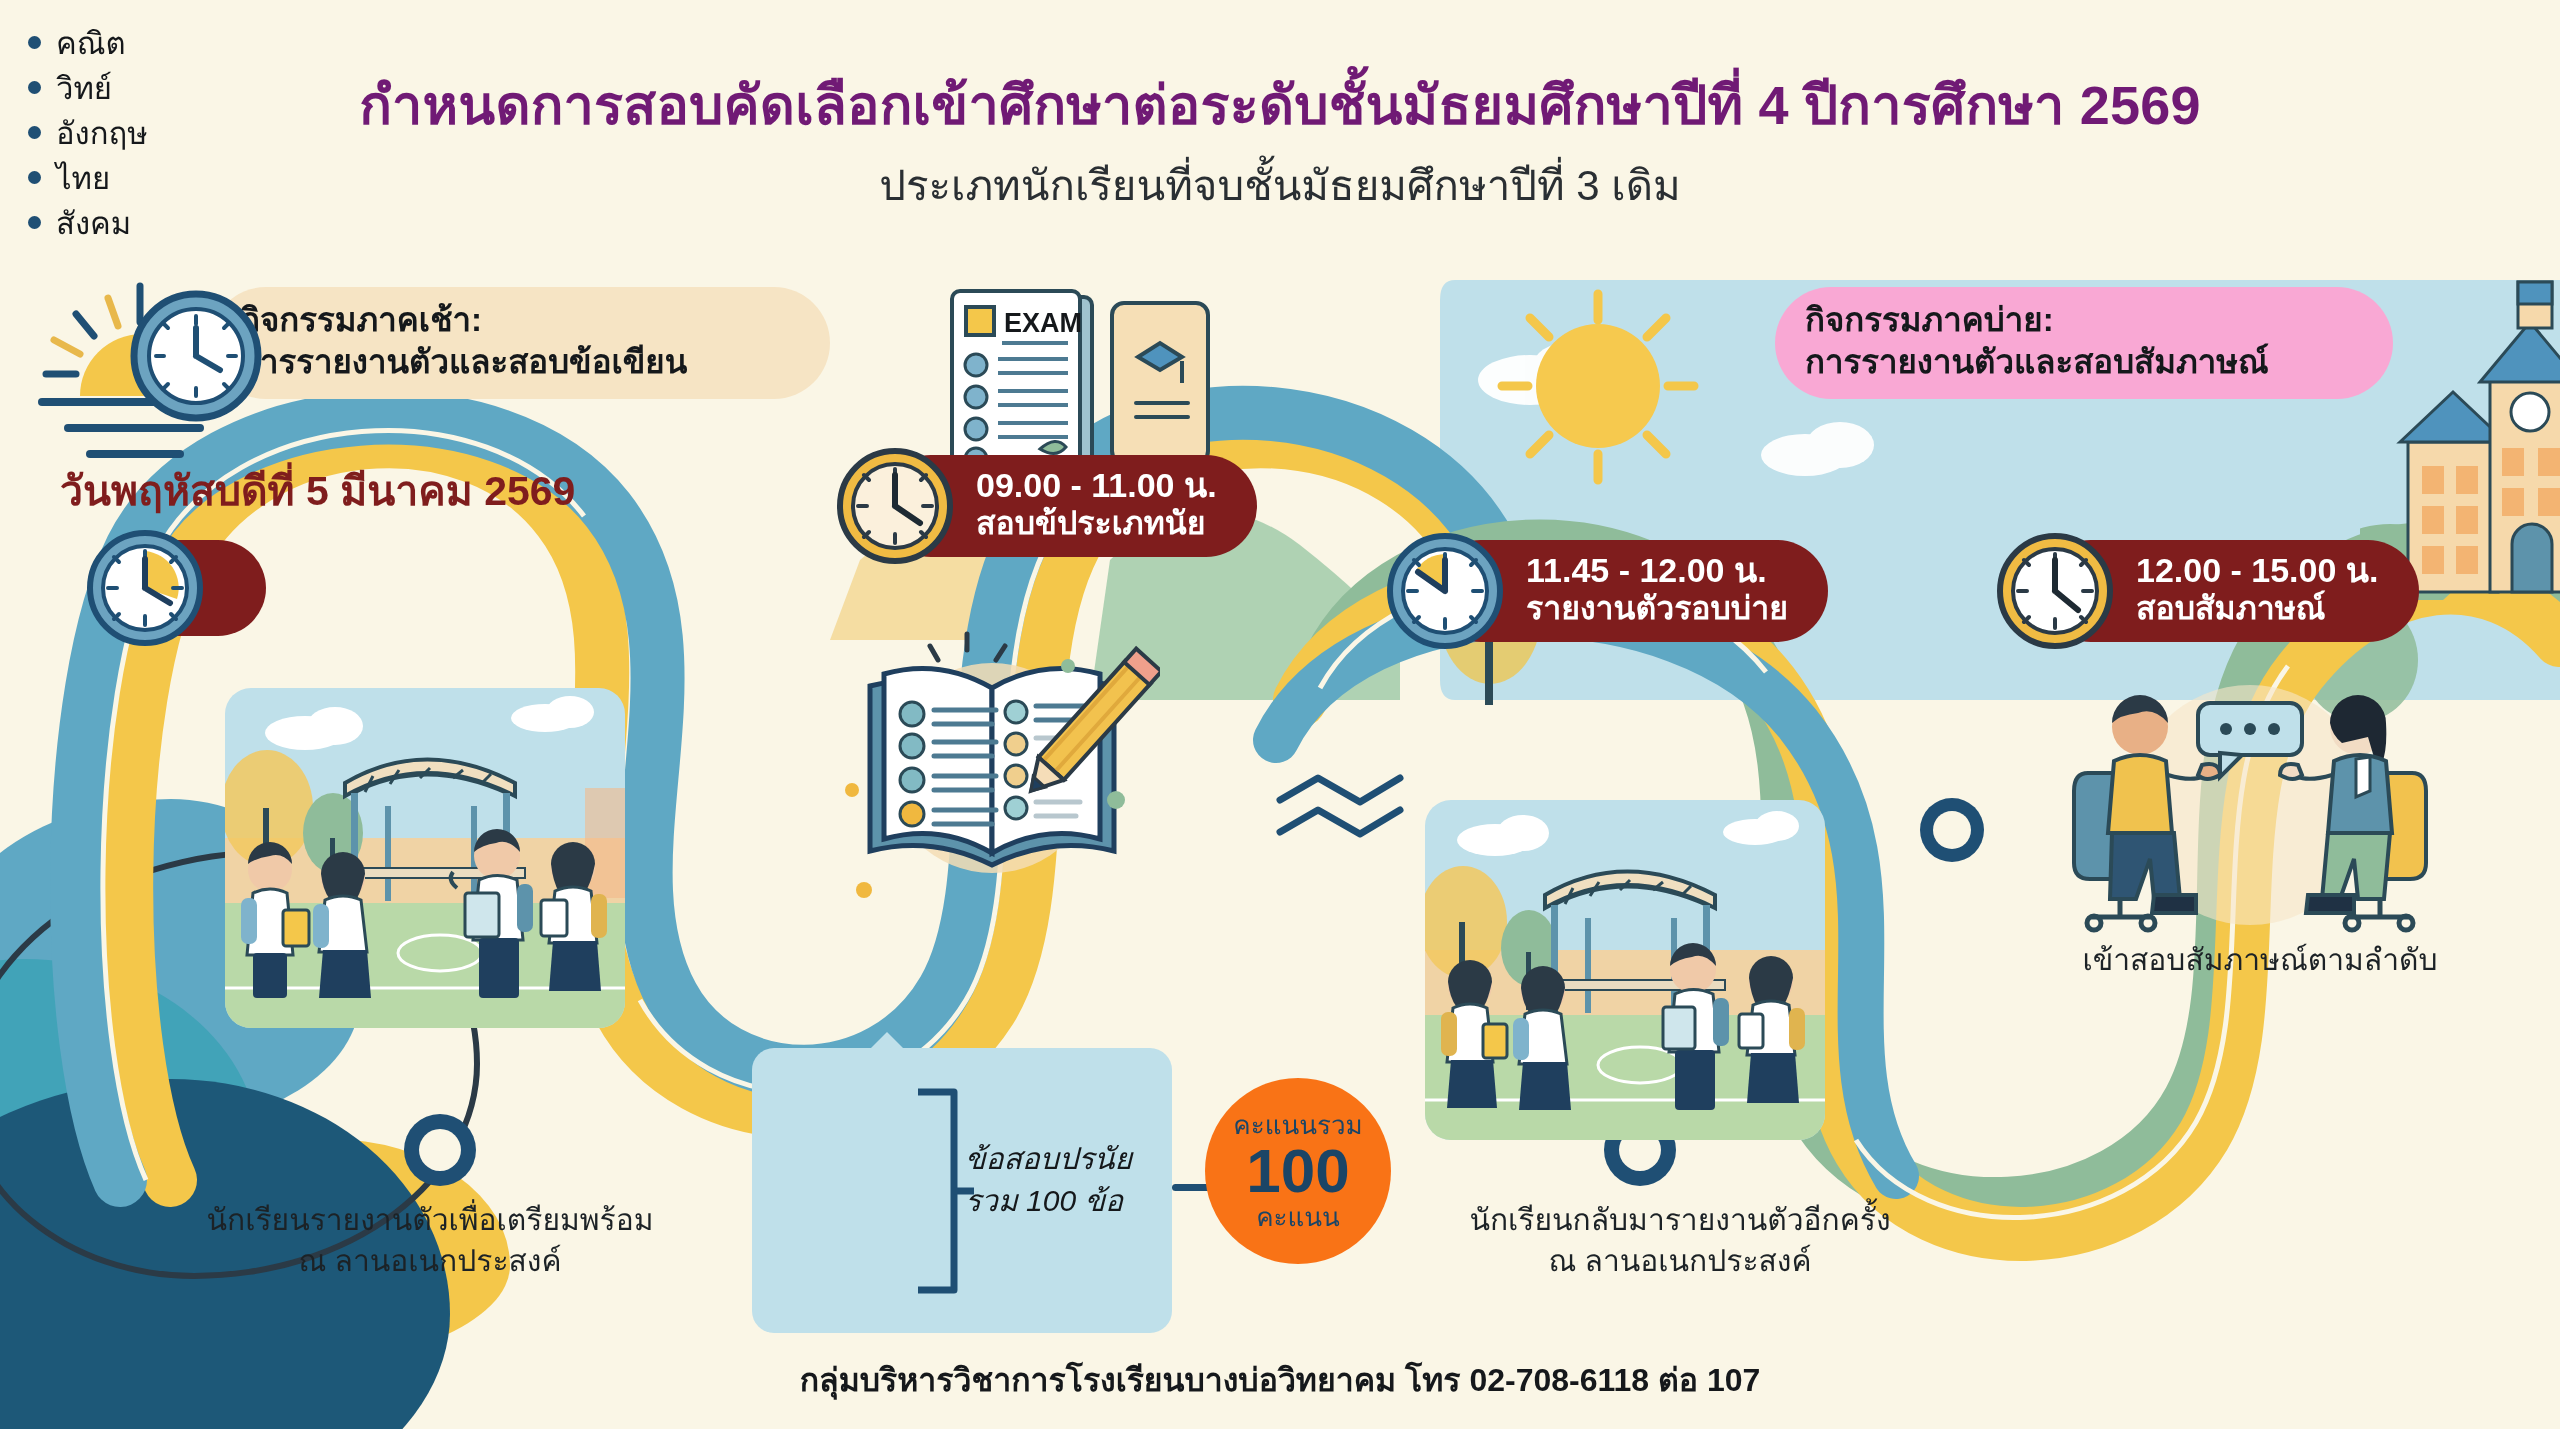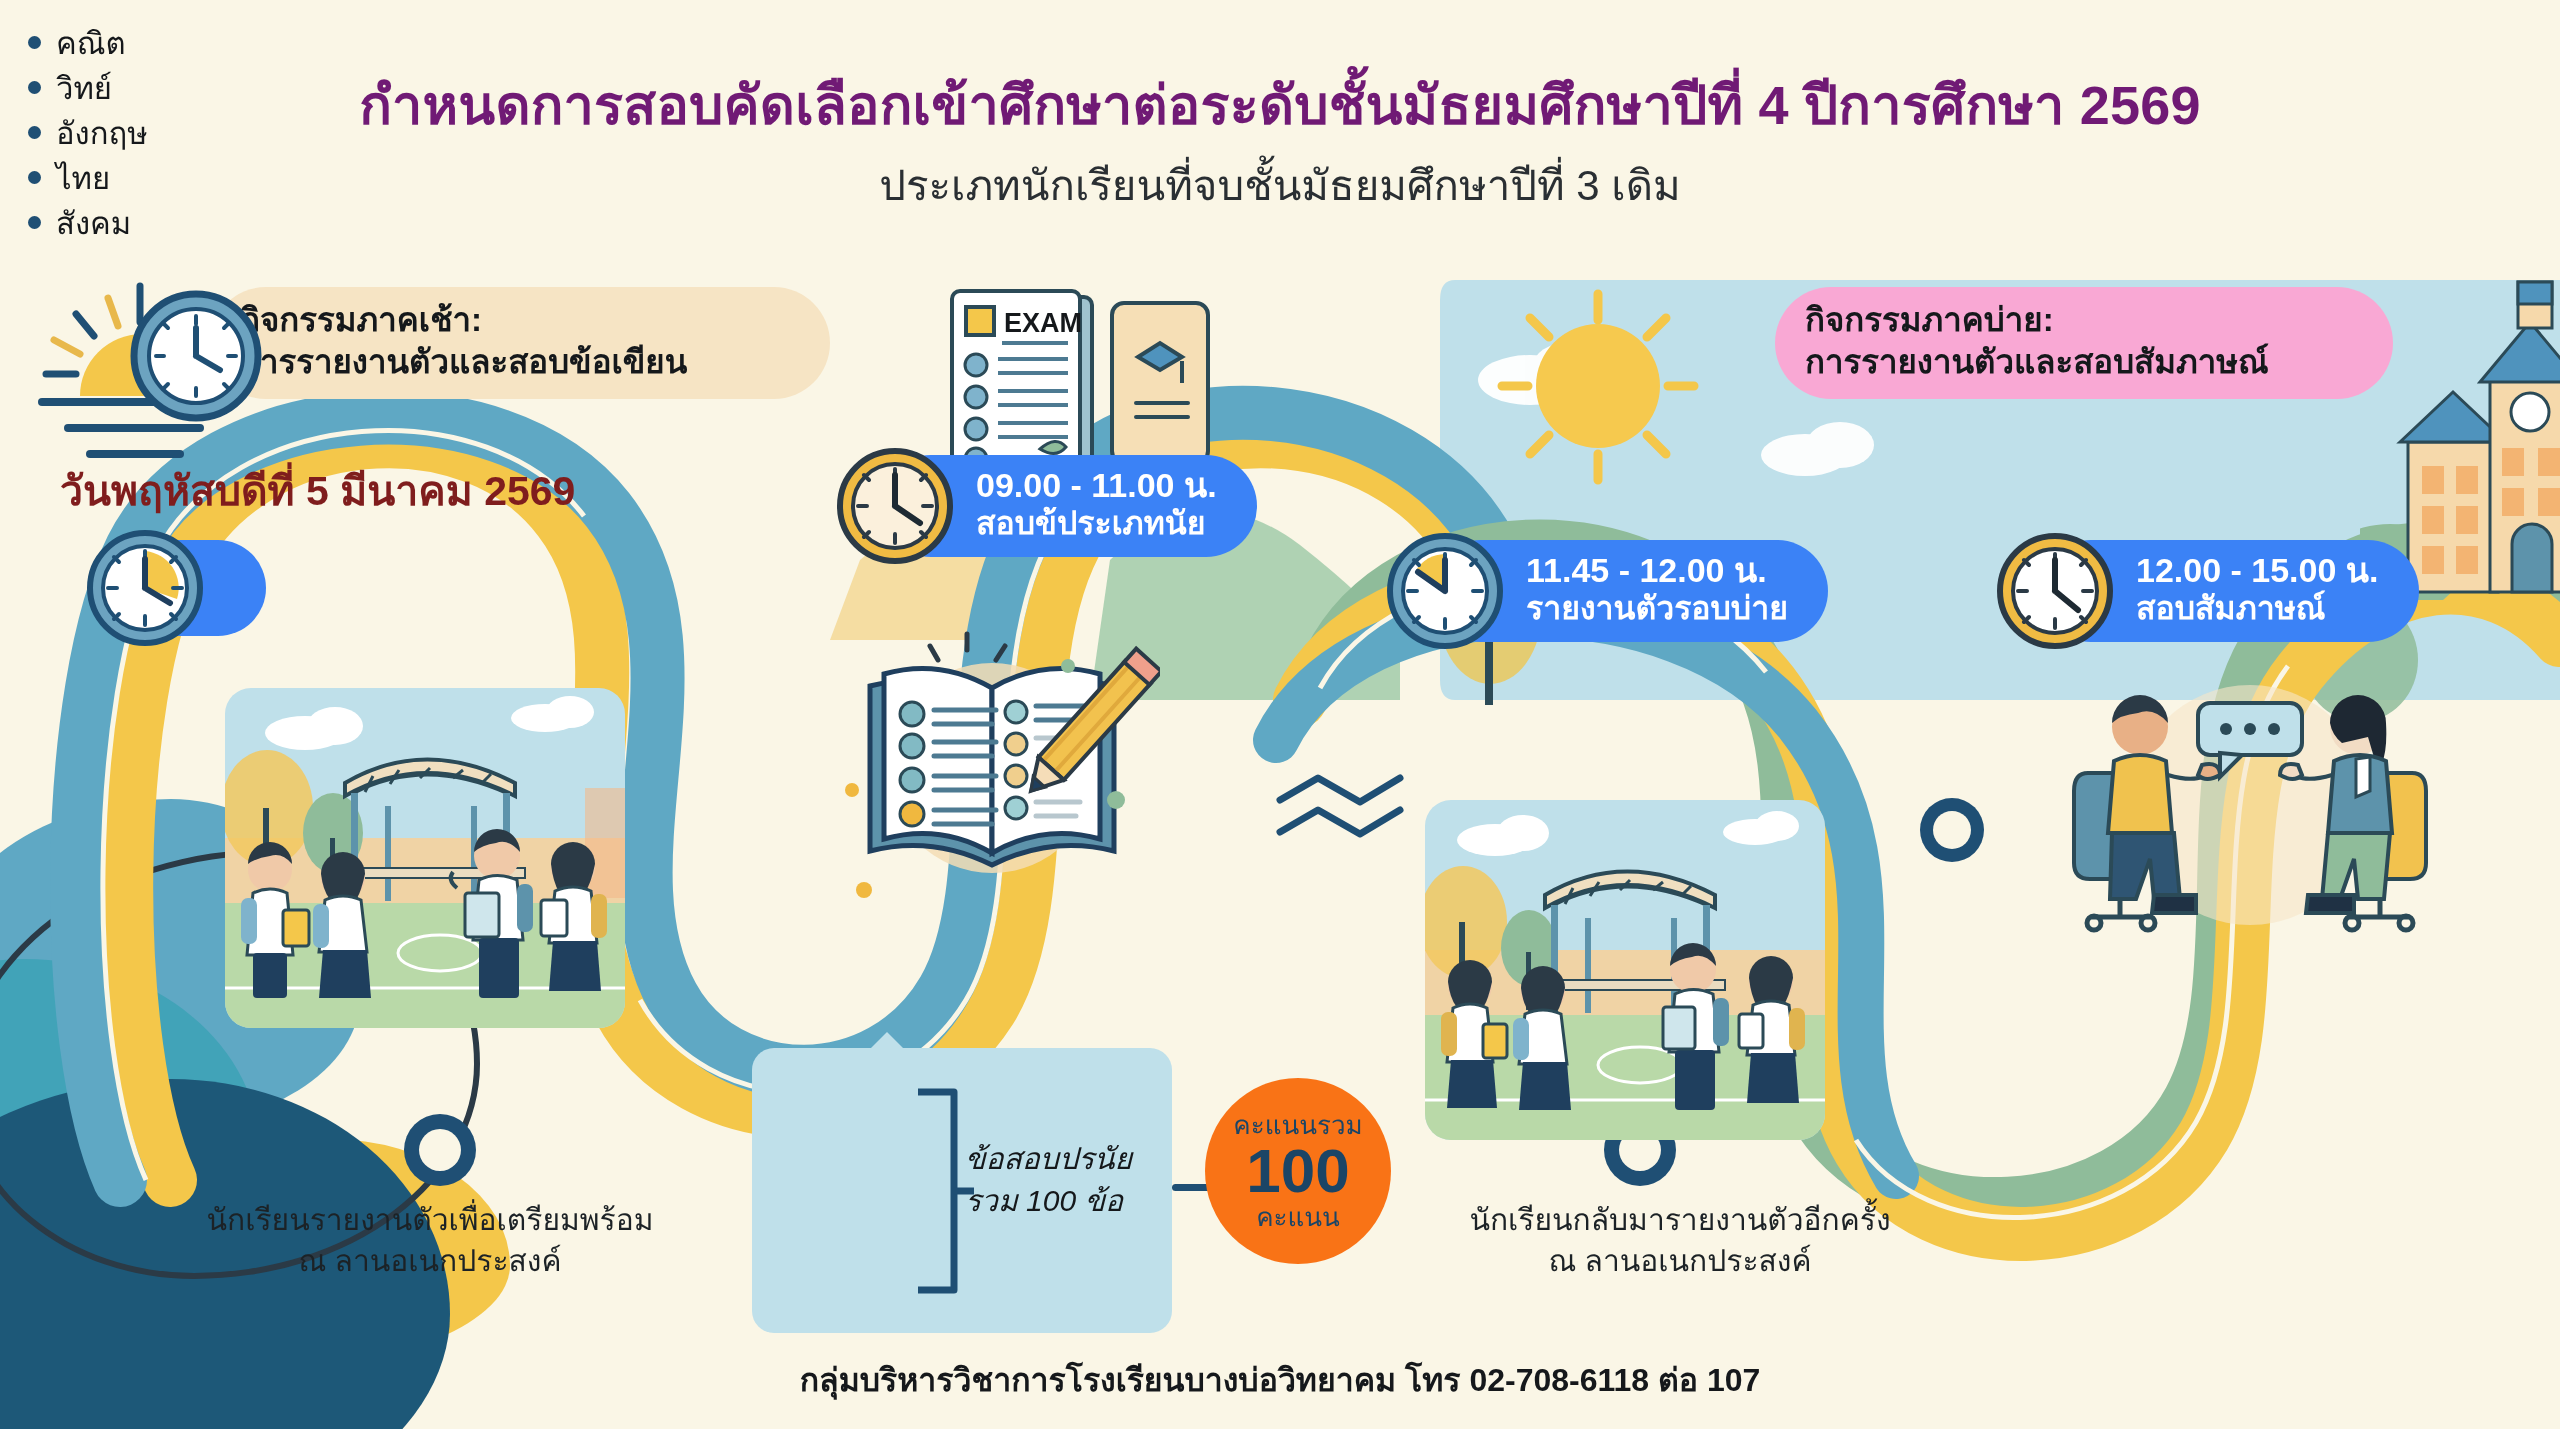--- a/index.html
+++ b/index.html
@@ -65,21 +65,21 @@
   .sun-icon { position:absolute; left:1478px; top:276px; z-index:12; }
 
   
   .date-label {
     position:absolute; left:60px; top:458px; z-index:32;
     font-size:41px; font-weight:700; color:#7f1d1d;
   }
 
   
   .pill {
-    position:absolute; z-index:33; background:#3b82f6;
+    position:absolute; z-index:33; background:#7f1d1d;
     border-radius:60px; display:flex; 
     padding:10px 40px 14px 96px; color:#fff; min-height:96px;
   }
   .pill-l1 { font-size:34px; font-weight:700; line-height:1.18; white-space:nowrap; }
   .pill-l2 { font-size:32px; font-weight:700; line-height:1.18; white-space:nowrap; }
   .pill-clock { position:absolute; left:-44px; top:50%; transform:translateY(-50%); }
 
   #pill1 { left:130px; top:540px; }
   #pill2 { left:880px; top:455px; }
   #pill3 { left:1430px; top:540px; }
@@ -699,16 +699,17 @@
   </div>
 
   <div class="caption" id="cap-morning">
     <div>นักเรียนรายงานตัวเพื่อเตรียมพร้อม</div>
     <div>ณ ลานอเนกประสงค์</div>
   </div>
   <div class="caption" id="cap-afternoon">
     <div>นักเรียนกลับมารายงานตัวอีกครั้ง</div>
     <div>ณ ลานอเนกประสงค์</div>
   </div>
+  <div class="caption" id="cap-interview">เข้าสอบสัมภาษณ์ตามลำดับ</div>
 
   <div class="footer">กลุ่มบริหารวิชาการโรงเรียนบางบ่อวิทยาคม โทร 02-708-6118 ต่อ 107</div>
 
 </div>
 
 </body></html>

